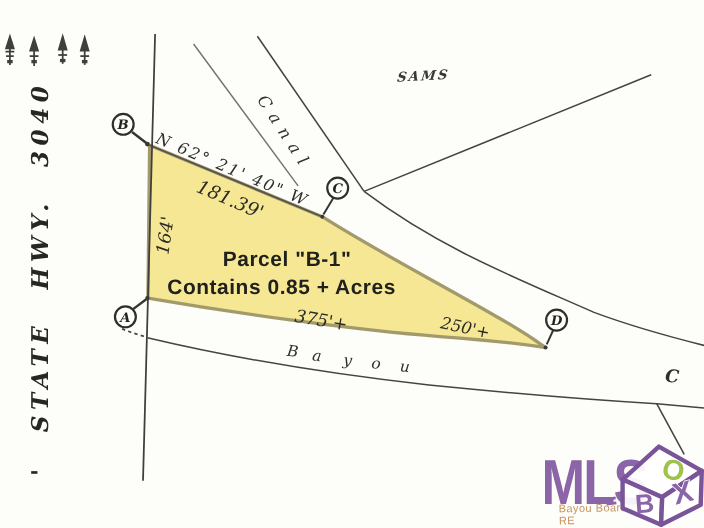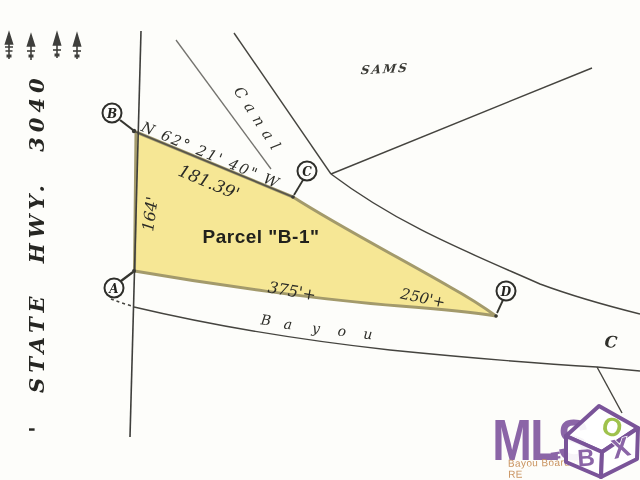--- a/index.html
+++ b/index.html
@@ -115,20 +115,21 @@
 
   <div class="lbl sams" style="left:385px; top:69px; transform:translate(-50%,-50%) rotate(-3deg) skewX(-10deg);">SAMS</div>
 
   <div class="lbl bearing" style="left:211px; top:155px; transform:translate(-50%,-50%) rotate(23deg);">N 62° 21' 40" W</div>
   <div class="lbl dist" style="left:209px; top:182px; font-size:17px; transform:translate(-50%,-50%) rotate(23deg);">181.39'</div>
   <div class="lbl dist" style="left:150px; top:214px; transform:translate(-50%,-50%) rotate(-82deg);">164'</div>
   <div class="lbl dist" style="left:292px; top:291px; transform:translate(-50%,-50%) rotate(10deg);">375'+</div>
   <div class="lbl dist" style="left:423px; top:298px; font-size:15px; transform:translate(-50%,-50%) rotate(12deg);">250'+</div>
 
   <div class="lbl parcel-text" style="left:261px; top:237px; transform:translate(-50%,-50%);">Parcel "B-1"</div>
+  <div class="lbl parcel-text" style="left:256px; top:262px; transform:translate(-50%,-50%);">Contains 0.85 + Acres</div>
 
   <div class="lbl bayou-letter" style="left:266px; top:320px; transform:translate(-50%,-50%) rotate(7deg);">B</div>
   <div class="lbl bayou-letter" style="left:288px; top:324px; transform:translate(-50%,-50%) rotate(7deg);">a</div>
   <div class="lbl bayou-letter" style="left:316px; top:328px; transform:translate(-50%,-50%) rotate(7deg);">y</div>
   <div class="lbl bayou-letter" style="left:342px; top:331px; transform:translate(-50%,-50%) rotate(6deg);">o</div>
   <div class="lbl bayou-letter" style="left:368px; top:334px; transform:translate(-50%,-50%) rotate(5deg);">u</div>
   <div class="lbl bayou-letter" style="left:611px; top:342px; font-size:16px; font-weight:700; transform:translate(-50%,-50%) rotate(4deg);">C</div>
 
   <div class="corner" style="left:114px; top:288px;">
     <span>A</span>

